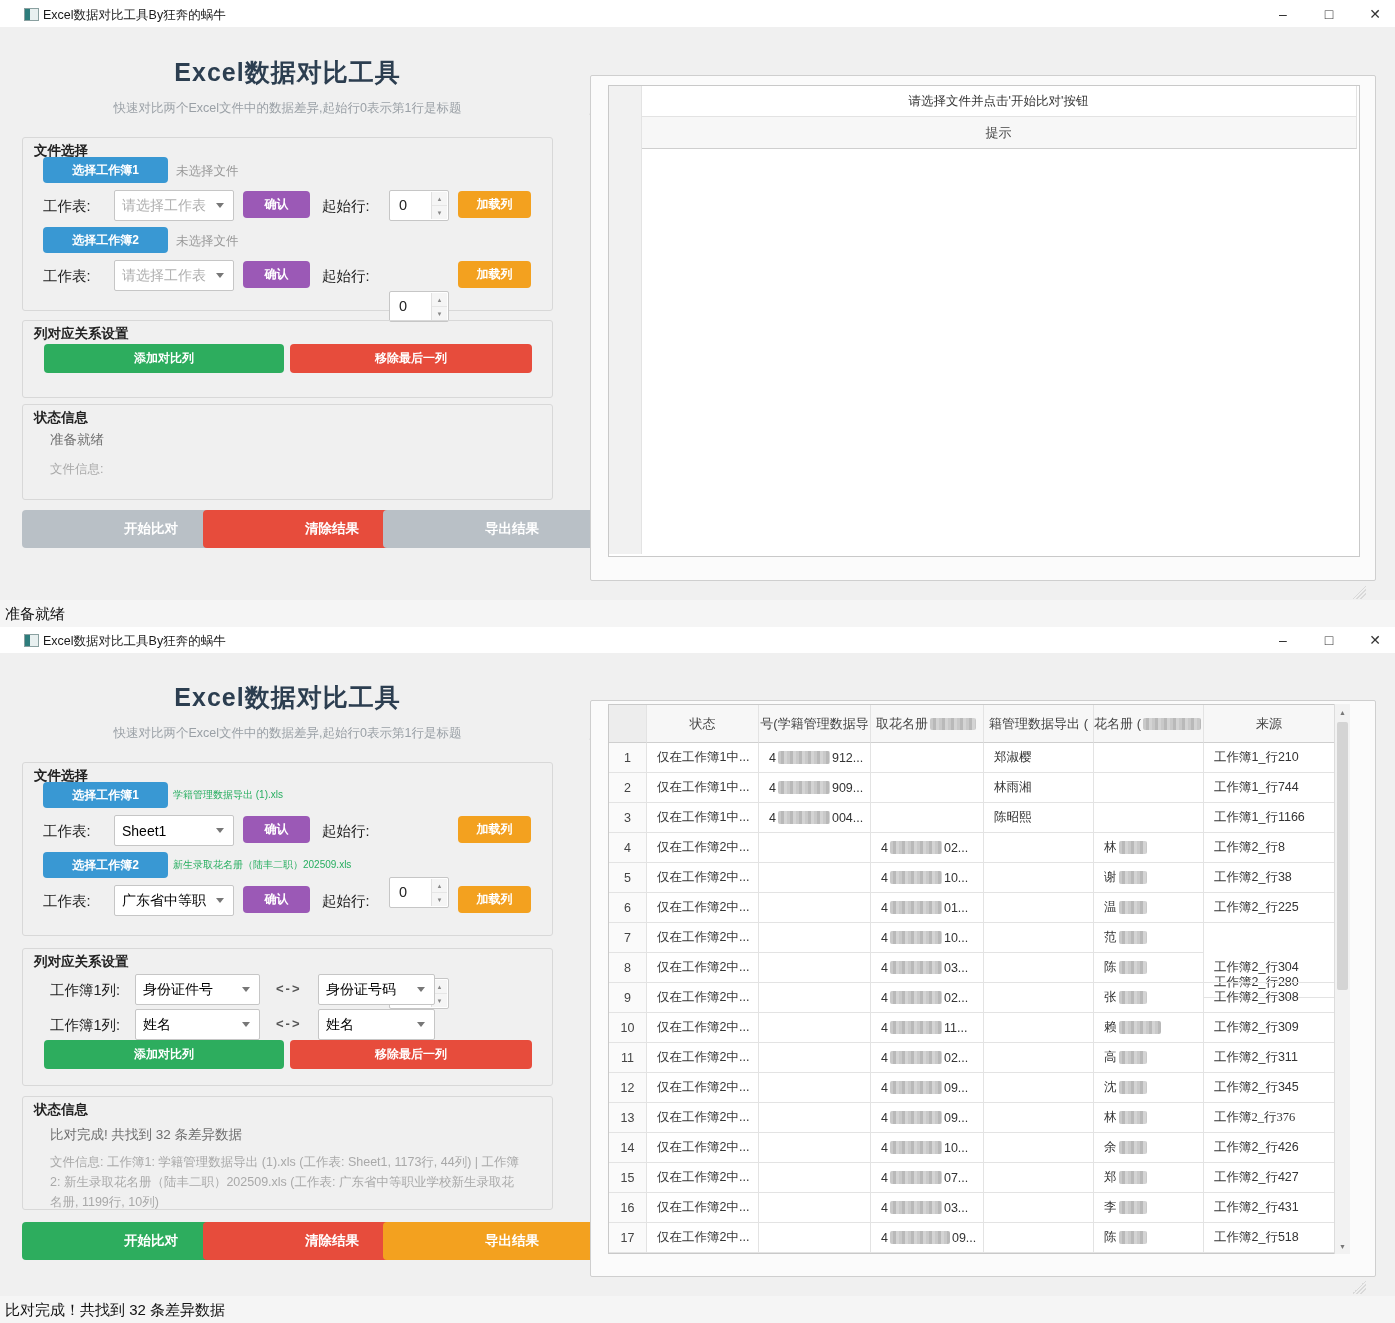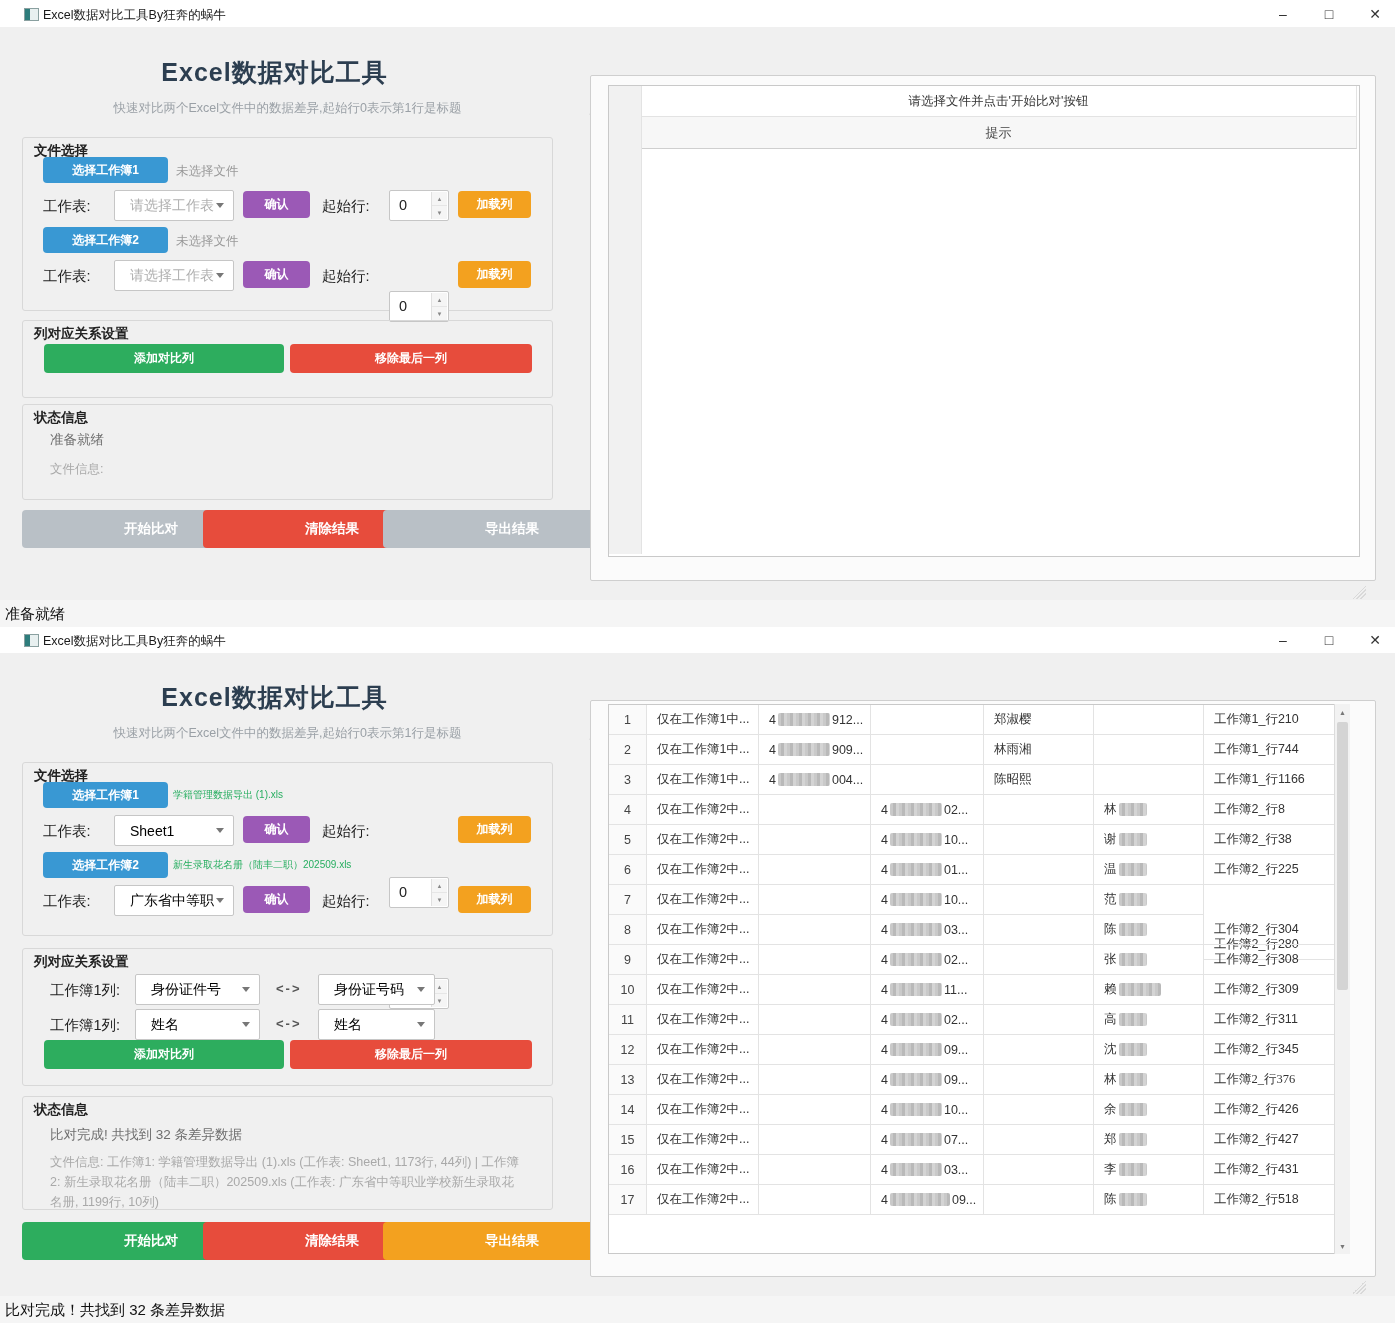--- a/index.html
+++ b/index.html
@@ -9,42 +9,42 @@
   
   .titlebar{left:0;width:1395px;height:27px;background:#fff;}
   .app-icon{width:13px;height:11px;border:1px solid #8aa0a0;background:linear-gradient(90deg,#2e7d7c 0 42%,#e8f0f0 42%);display:inline-block;}
   .win-title{font-size:12.5px;color:#1a1a1a;}
   .chrome-btn{width:30px;height:20px;text-align:center;color:#333;font-size:14px;line-height:20px;cursor:default;}
   .statusbar-text{font-size:15px;color:#111;}
 
   .client{left:0;width:1395px;background:#f0f0f0;}
   .sb{left:0;width:1395px;background:#f5f5f5;}
 
-  .main-title{left:9px;width:531px;text-align:center;font-size:25px;font-weight:bold;color:#2c3e50;letter-spacing:1px;}
+  .main-title{left:22px;width:531px;text-align:center;font-size:25px;font-weight:bold;color:#2c3e50;letter-spacing:1px;}
   .subtitle{left:22px;width:531px;text-align:center;font-size:12.5px;color:#9aa0a6;}
 
   .frame{border:1px solid #d8d8d8;border-radius:3px;background:transparent;}
   .frame-label{font-size:13.5px;font-weight:bold;color:#222;}
 
   .btn{display:flex;align-items:center;justify-content:center;color:#fff;font-weight:bold;border-radius:4px;cursor:pointer;}
   .btn-blue{background:#3998d3;}
   .btn-purple{background:#9b59b6;}
   .btn-orange{background:#f3a11f;}
   .btn-green{background:#2dad5e;}
   .btn-red{background:#e74c3c;}
   .btn-gray{background:#b9c0c6;}
   .btn-sm{font-size:12px;}
   .btn-lg{font-size:13.5px;padding-left:44px;}
 
   .flabel{font-size:14.5px;color:#222;}
   .file-none{font-size:12.5px;color:#999;}
   .file-green{font-size:10px;color:#27ae60;}
 
   .combo{background:#fff;border:1px solid #c6c6c6;border-radius:2px;display:flex;align-items:center;overflow:hidden;}
-  .combo .cval{font-size:14px;padding-left:15px;white-space:nowrap;overflow:hidden;flex:1;}
+  .combo .cval{font-size:14px;padding-left:7px;white-space:nowrap;overflow:hidden;flex:1;}
   .combo.disabled .cval{color:#b0b0b0;}
   .combo .carrow{width:0;height:0;border-left:4.5px solid transparent;border-right:4.5px solid transparent;border-top:5px solid #777;margin-right:9px;flex:none;}
 
   .spin{background:#fff;border:1px solid #c6c6c6;border-radius:2px;position:relative;}
   .spin .sval{font-size:14.5px;color:#222;padding-left:9px;line-height:28px;}
   .spin .sbtns{position:absolute;top:1px;bottom:1px;right:1px;width:15px;display:flex;flex-direction:column;border-left:1px solid #e0e0e0;}
   .spin .sbtns div{flex:1;display:flex;align-items:center;justify-content:center;font-size:6px;color:#888;background:#f5f5f5;}
   .spin .sbtns div:first-child{border-bottom:1px solid #e6e6e6;}
 
   .map-arrow{font-size:13px;color:#555;letter-spacing:2px;font-weight:bold;}
@@ -241,20 +241,29 @@
   <div class="abs status-main" style="left:50px;top:1126px;">比对完成! 共找到 32 条差异数据</div>
   <div class="abs status-sub" style="left:50px;top:1152px;width:472px;">文件信息: 工作簿1: 学籍管理数据导出 (1).xls (工作表: Sheet1, 1173行, 44列) | 工作簿2: 新生录取花名册（陆丰二职）202509.xls (工作表: 广东省中等职业学校新生录取花名册, 1199行, 10列)</div>
 
   <div class="abs btn btn-green btn-lg" style="left:22px;top:1222px;width:170px;height:38px;">开始比对</div>
   <div class="abs btn btn-red btn-lg" style="left:203px;top:1222px;width:170px;height:38px;">清除结果</div>
   <div class="abs btn btn-orange btn-lg" style="left:383px;top:1222px;width:170px;height:38px;">导出结果</div>
 
   <div class="abs res-label" style="left:590px;top:682px;">对比结果</div>
   <div class="abs panel" style="left:590px;top:700px;width:784px;height:575px;"></div>
   <div class="abs tbl" id="w2-table" style="left:608px;top:704px;width:726px;height:548px;">
+      <div class="trow thead" style="height: 38px;">
+        <div class="tcell rownum" style="width: 38px; height: 38px; background: rgb(237, 237, 237);"></div>
+        <div class="tcell" style="width: 112px; height: 38px;">状态</div>
+        <div class="tcell" style="width: 112px; height: 38px;">号(学籍管理数据导</div>
+        <div class="tcell" style="width: 113px; height: 38px;">取花名册 <span class="censor" style="width: 46px;"></span></div>
+        <div class="tcell" style="width: 110px; height: 38px;">籍管理数据导出 (</div>
+        <div class="tcell" style="width: 110px; height: 38px;">花名册 (<span class="censor" style="width: 58px;"></span></div>
+        <div class="tcell" style="width: 131px; height: 38px;">来源</div>
+      </div>
       <div class="trow" style="height: 30px;">
         <div class="tcell rownum" style="width: 38px; height: 30px; background: rgb(250, 250, 250);">1</div>
         <div class="tcell" style="width: 112px; height: 30px; padding-left: 10px;">仅在工作簿1中...</div>
         <div class="tcell" style="width: 112px; height: 30px; padding-left: 10px;">4<span class="censor" style="width: 52px;"></span>912...</div>
         <div class="tcell" style="width: 113px; height: 30px; padding-left: 10px;"></div>
         <div class="tcell" style="width: 110px; height: 30px; padding-left: 10px;">郑淑樱</div>
         <div class="tcell" style="width: 110px; height: 30px; padding-left: 10px;"></div>
         <div class="tcell" style="width: 131px; height: 30px; padding-left: 10px;">工作簿1_行210</div>
       </div>
       <div class="trow" style="height: 30px;">

